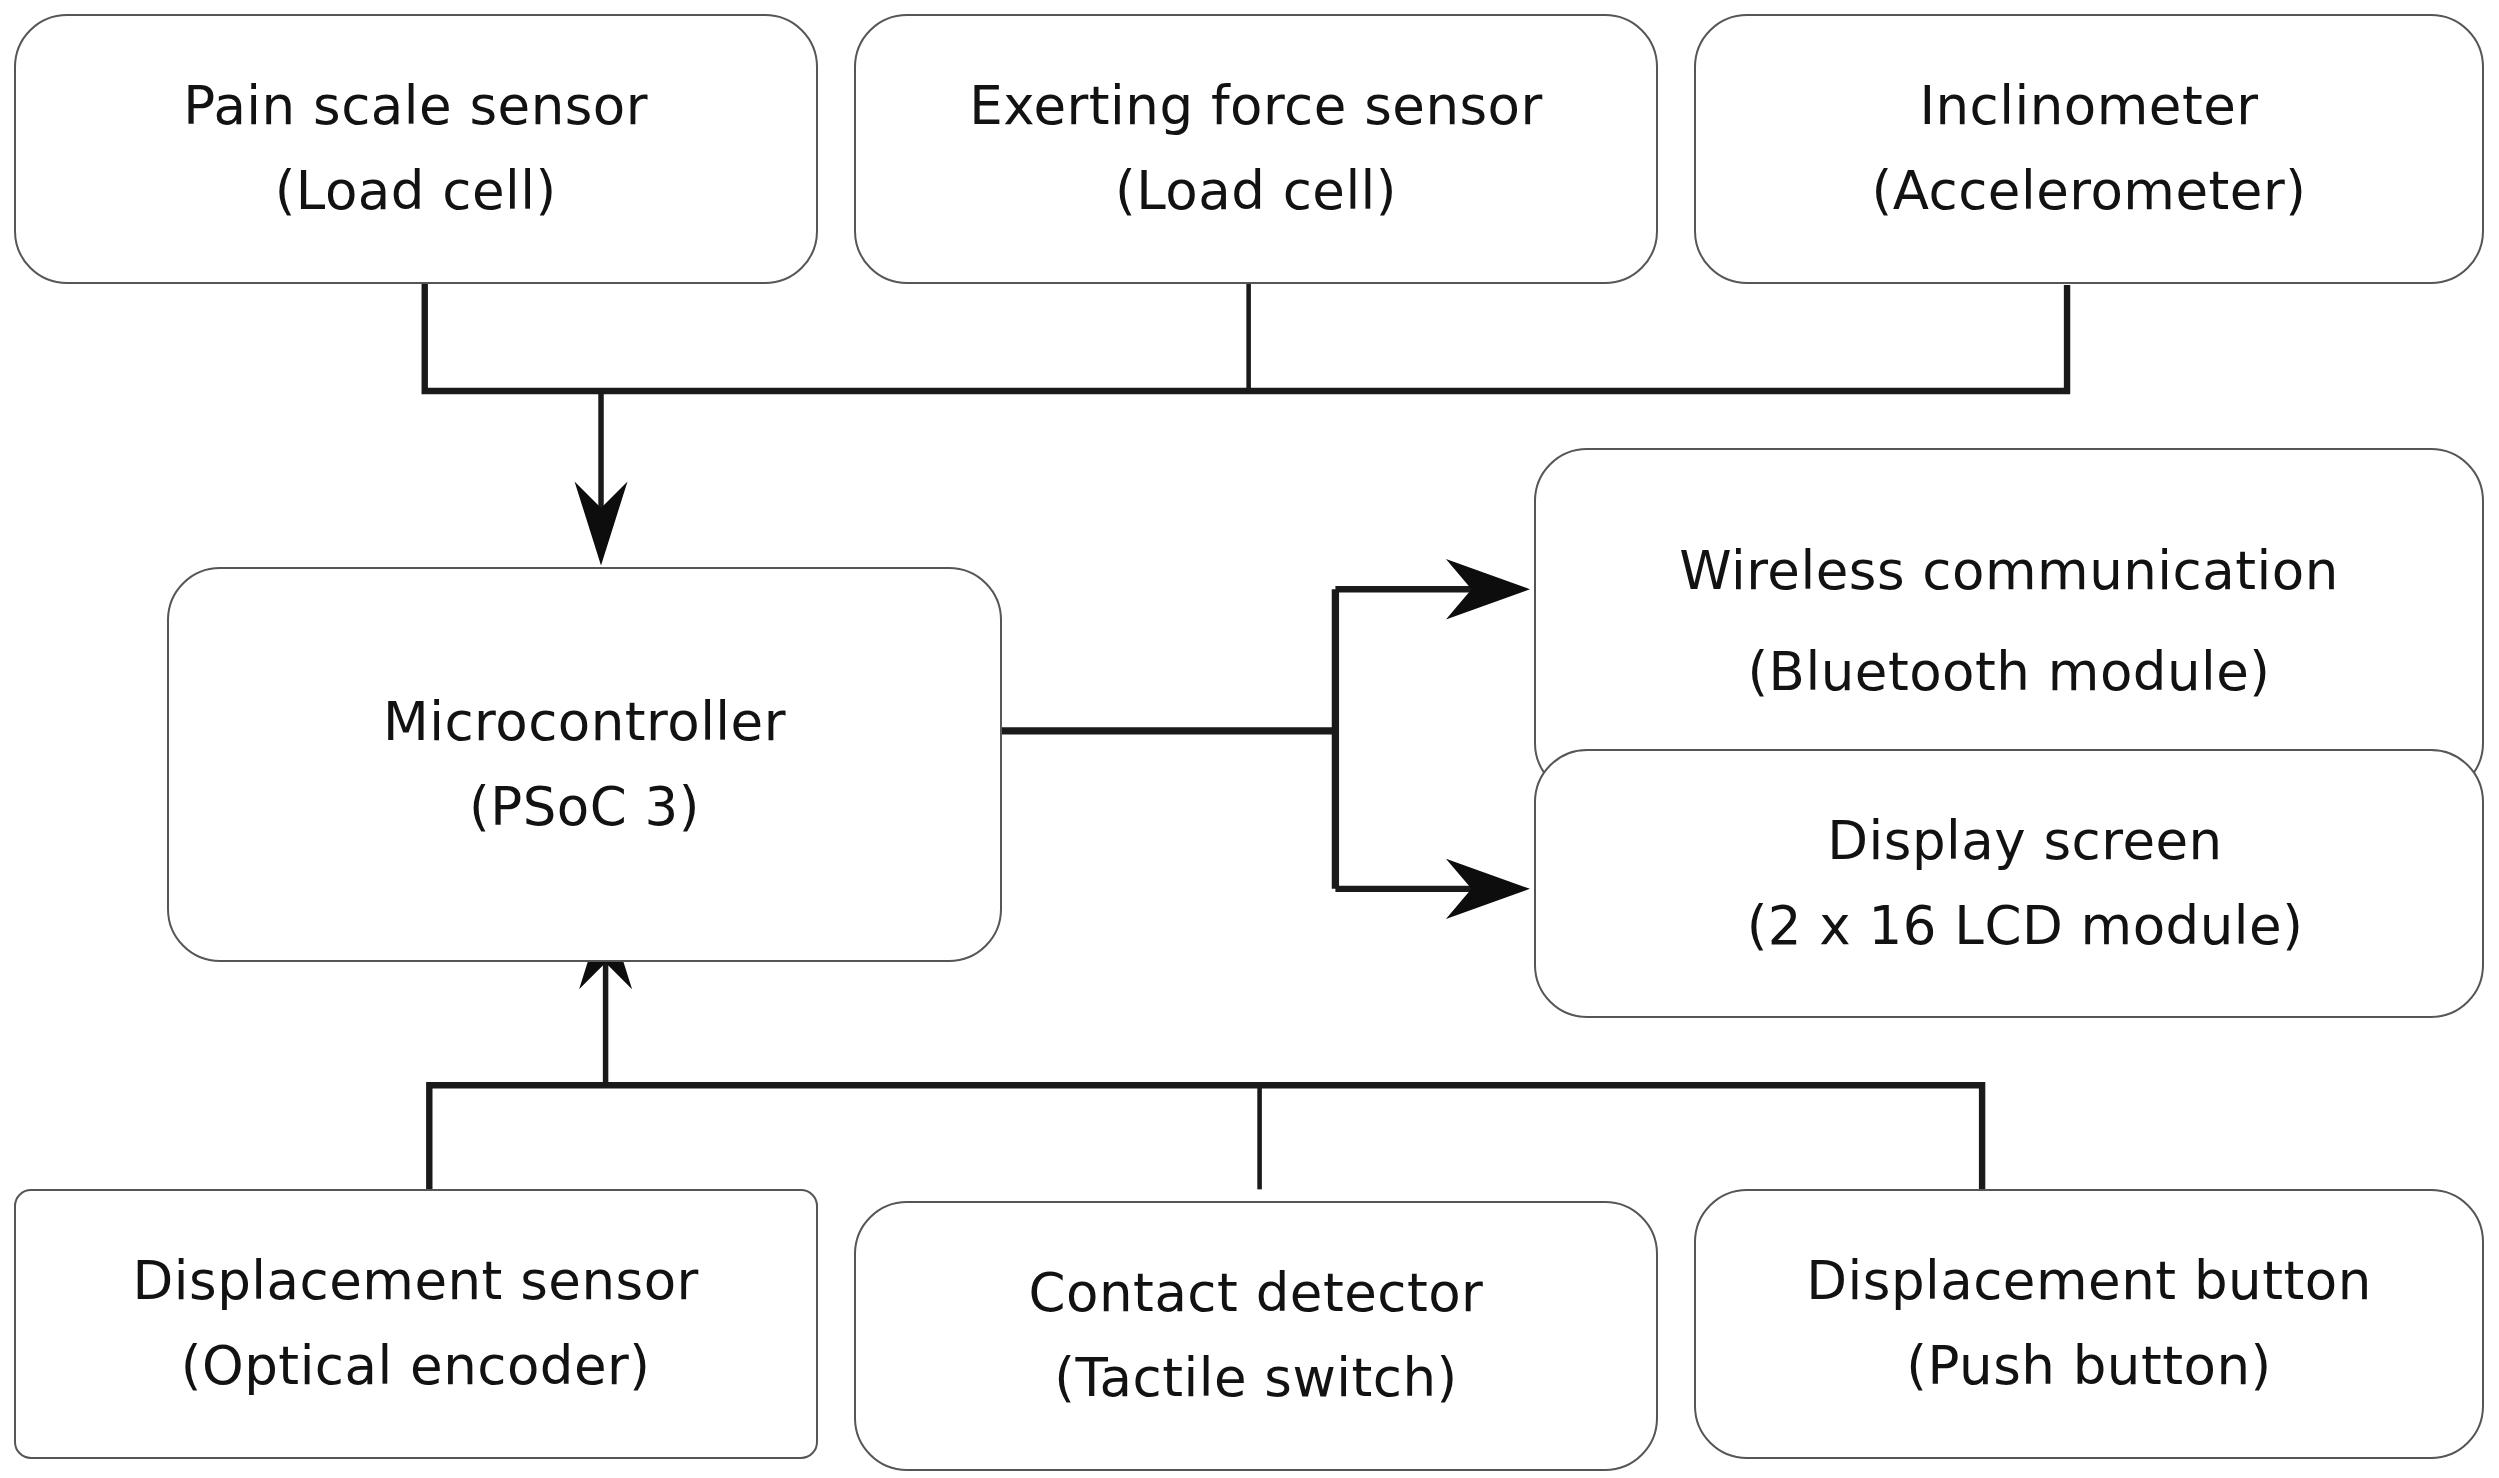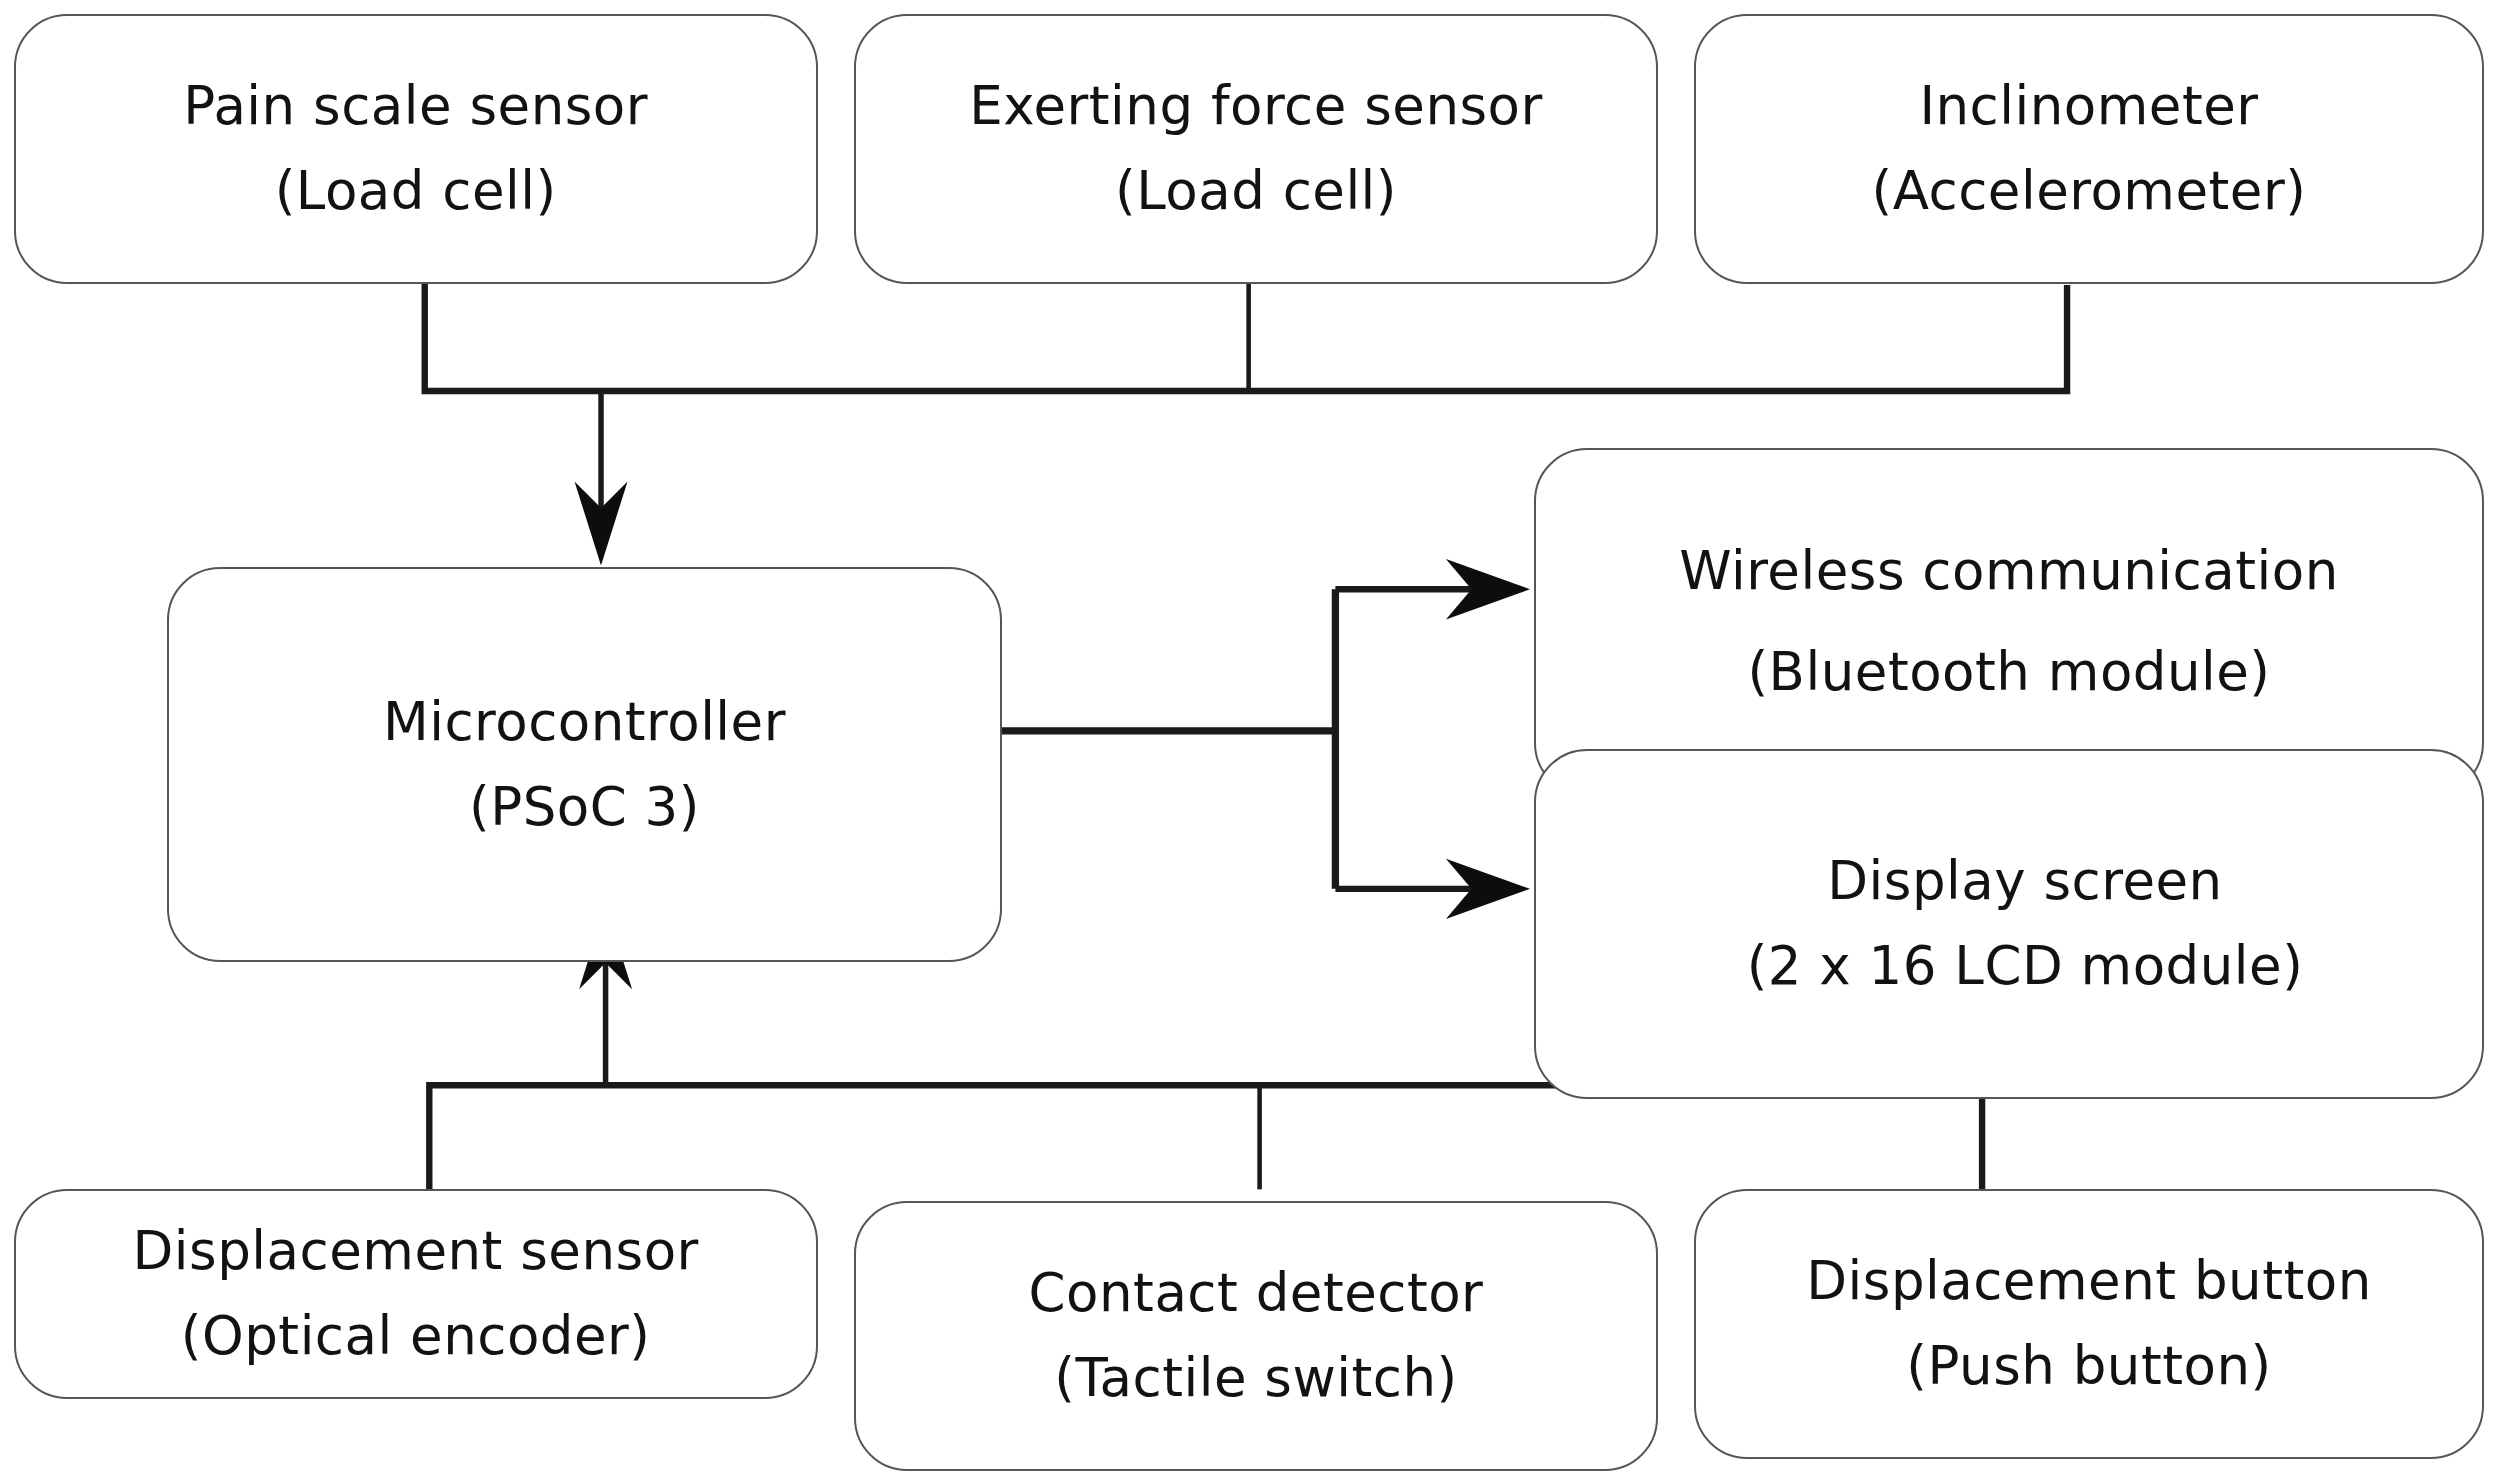--- a/index.html
+++ b/index.html
@@ -41,23 +41,23 @@
     display: block;
     white-space: nowrap;
   }
   
   #node-pain        { left: 13.7px;   top: 13.7px;   width: 804px;  height: 270px; }
   #node-force       { left: 854px;  top: 13.7px;   width: 804px;  height: 270px; }
   #node-inclino     { left: 1694px; top: 13.7px;   width: 790px;  height: 270px; }
   
   #node-mcu         { left: 167px;  top: 567px;  width: 835px;  height: 395px; }
   #node-wireless    { left: 1534px; top: 448px;  width: 950px; height: 348px; gap: 16px; }
-  #node-display     { left: 1534px; top: 749px;  width: 950px; height: 350px; padding-left: 32px; }
+  #node-display     { left: 1534px; top: 749px;  width: 950px; height: 269px; padding-left: 32px; }
   
-  #node-displace    { left: 13.7px;   top: 1189px; width: 804px;  height: 210px; }
+  #node-displace    { left: 13.7px;   top: 1189px; width: 804px;  height: 270px; border-radius: 17px; }
   #node-contact     { left: 854px;  top: 1189px; width: 804px;  height: 270px; margin-top: 12px; }
   #node-calib       { left: 1694px; top: 1189px; width: 790px;  height: 270px; }
 
   .stroke  { stroke: #1a1a1a; fill: none; }
   .head    { fill: #0d0d0d; stroke: none; }
 </style>
 </head>
 <body>
 
 <div id="canvas">

